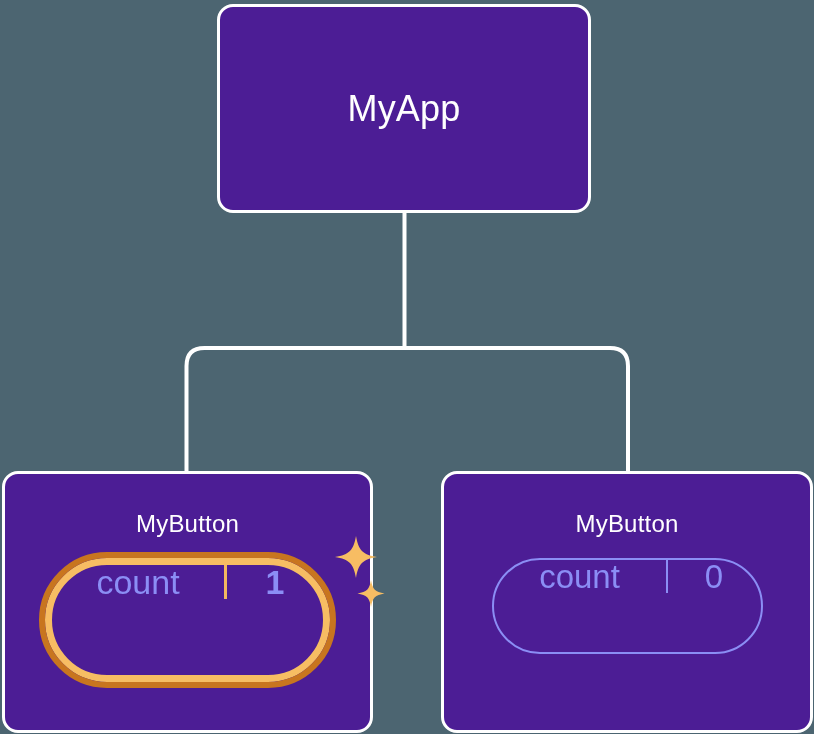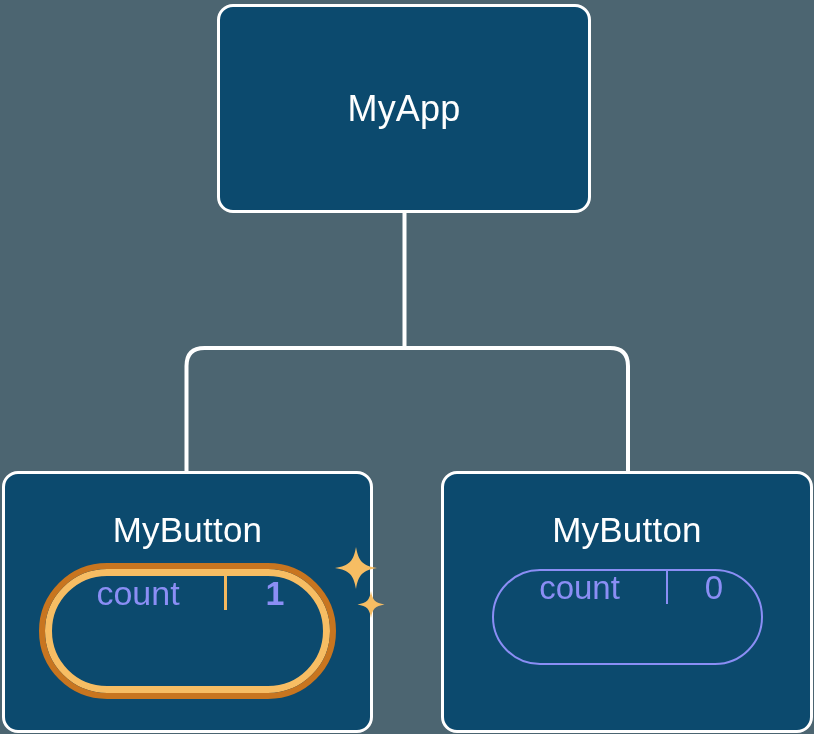--- a/index.html
+++ b/index.html
@@ -29,21 +29,21 @@
     top: 0;
     width: 814px;
     height: 734px;
     pointer-events: none;
   }
 
   
   .node {
     position: absolute;
     box-sizing: border-box;
-    background: #0c4a6e;
+    background: #4c1d95;
     border: 3px solid #ffffff;
     border-radius: 16px;
     display: flex;
     flex-direction: column;
     align-items: center;
   }
   .node-root {
     left: 217px;
     top: 4px;
     width: 374px;
@@ -61,21 +61,21 @@
   .node-child-right {
     left: 441px;
     top: 471px;
     width: 372px;
     height: 262px;
     padding-top: 38px;
   }
 
   .node-title {
     color: #ffffff;
-    font-size: 35px;
+    font-size: 24px;
     font-weight: 400;
     letter-spacing: 0.2px;
     line-height: 1;
     white-space: nowrap;
   }
   .node-root .node-title {
     font-size: 36px;
   }
 
   

